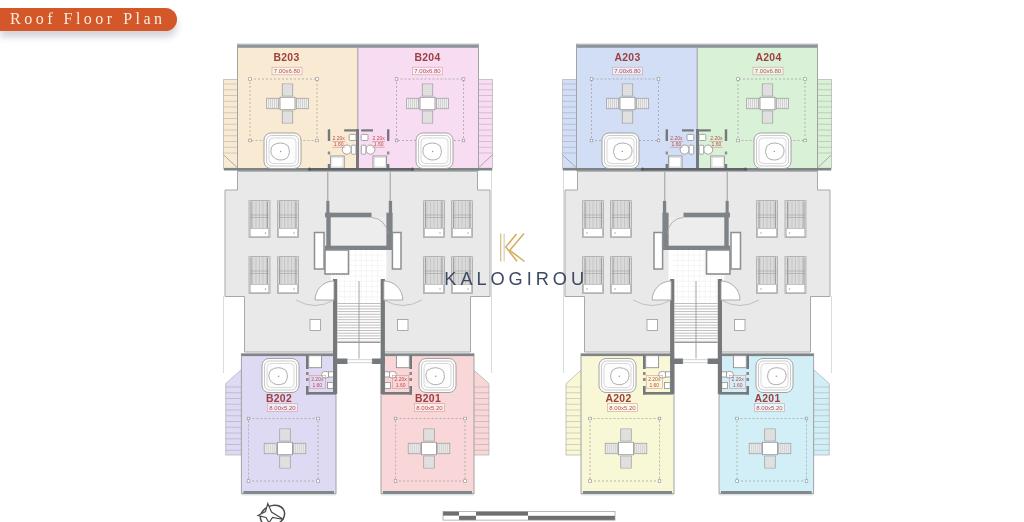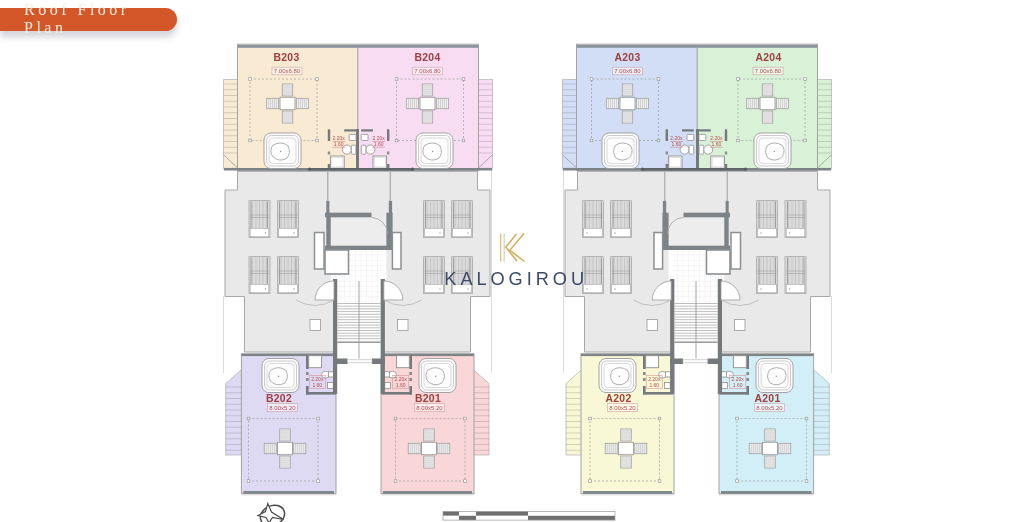--- a/index.html
+++ b/index.html
@@ -1,17 +1,17 @@
 <!DOCTYPE html>
 <html><head><meta charset="utf-8"><style>
 html,body{margin:0;padding:0;background:#ffffff;width:1024px;height:522px;overflow:hidden}
 #pill{position:absolute;left:0;top:7.5px;width:177px;height:23.5px;background:#d4572a;
 border-radius:0 12px 12px 0;box-shadow:0 6px 7px rgba(110,110,130,0.3);
 font-family:"Liberation Serif",serif;color:#f7ecdd;font-size:16px;letter-spacing:3.5px;
-display:flex;align-items:center;justify-content:flex-start;padding-left:24px;padding-bottom:1px;box-sizing:border-box}
+display:flex;align-items:center;justify-content:flex-start;padding-left:10px;padding-bottom:1px;box-sizing:border-box}
 svg{position:absolute;left:0;top:0}
 </style></head><body>
 <svg width="1024" height="522" viewBox="0 0 1024 522">
 <path d="M237.5,171.3 L477.5,171.3 L477.5,190 L490,190 L490,296.5 L470.5,296.5 L470.5,352 L244.5,352 L244.5,296.5 L225,296.5 L225,190 L237.5,190 Z" fill="#e9e9e9" stroke="#a8a8a8" stroke-width="1"></path>
 <line x1="491.5" y1="170" x2="491.5" y2="296" stroke="#cccccc" stroke-width="0.7" stroke-linecap="butt"></line>
 <line x1="223.5" y1="296" x2="223.5" y2="373" stroke="#cccccc" stroke-width="0.7" stroke-linecap="butt"></line>
 <line x1="491.5" y1="296" x2="491.5" y2="373" stroke="#cccccc" stroke-width="0.7" stroke-linecap="butt"></line>
 <rect x="249" y="200.5" width="21" height="37" fill="#dadada" stroke="#a0a0a0" stroke-width="0.7"></rect>
 <line x1="252.5" y1="201.5" x2="252.5" y2="228.0" stroke="#b2b2b2" stroke-width="0.5" stroke-linecap="butt"></line>
 <line x1="256.0" y1="201.5" x2="256.0" y2="228.0" stroke="#b2b2b2" stroke-width="0.5" stroke-linecap="butt"></line>

